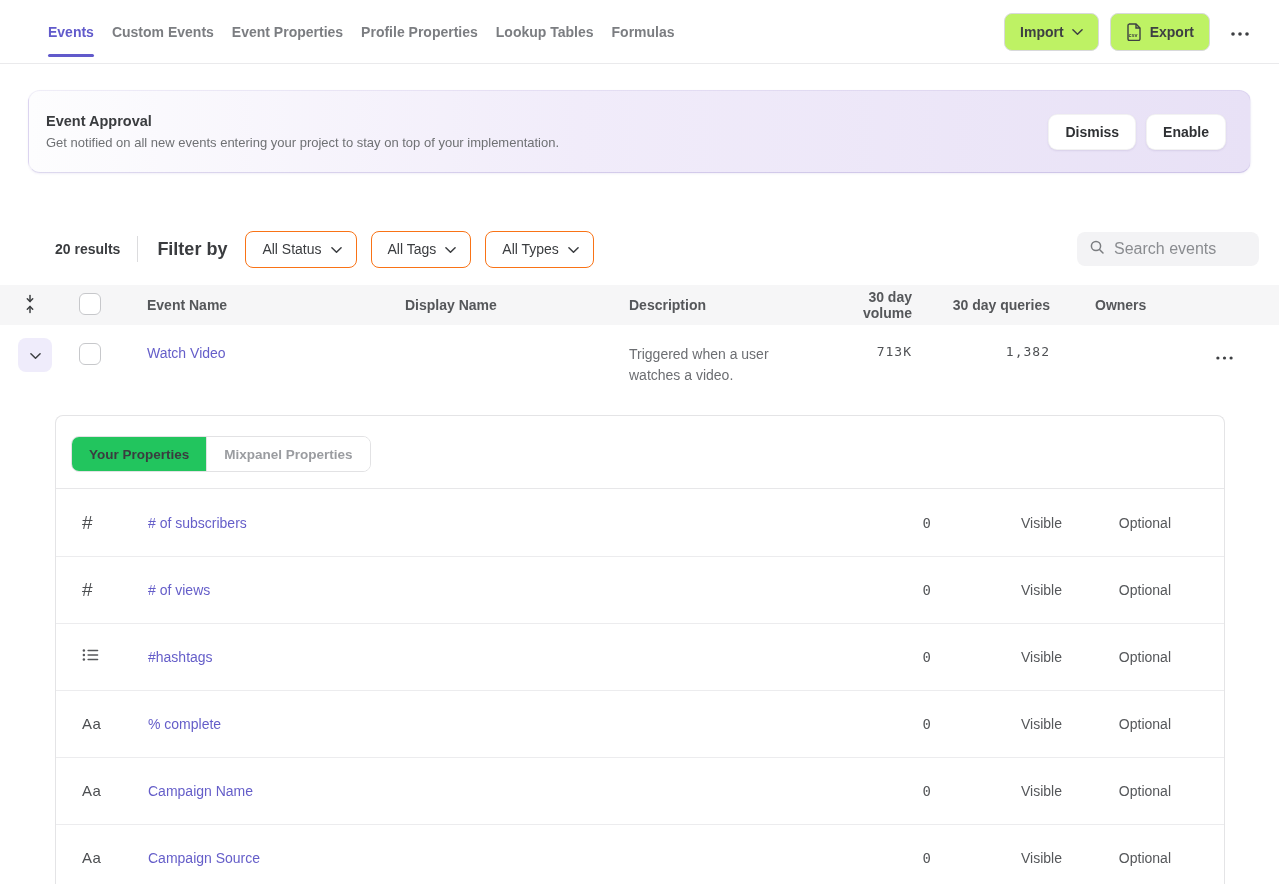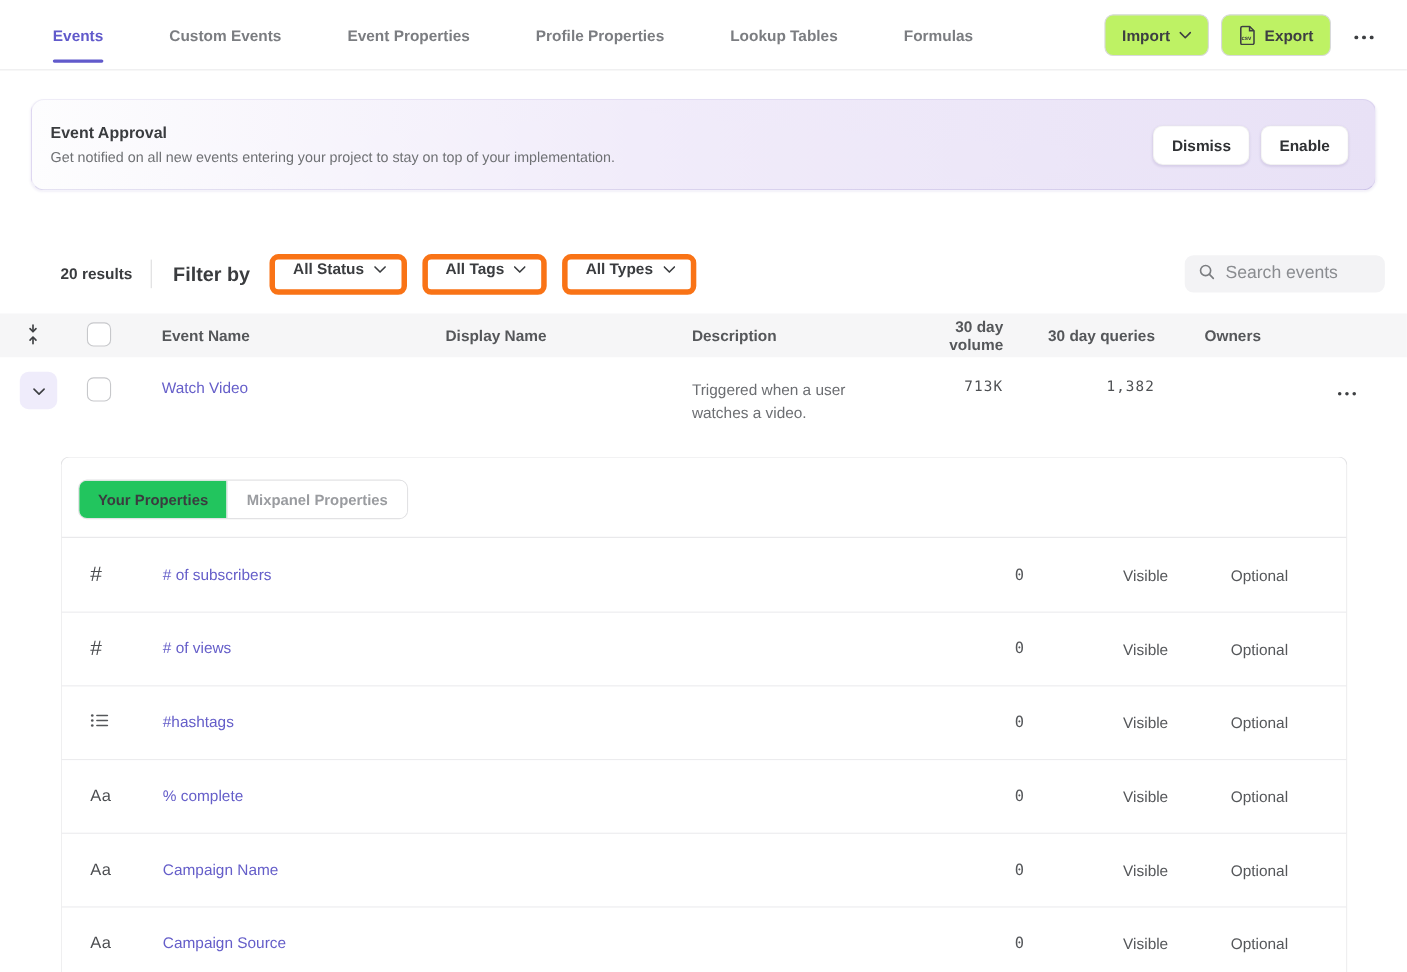--- a/index.html
+++ b/index.html
@@ -2,21 +2,21 @@
 <html><head>
 <meta charset="utf-8">
 <style>
   * { margin:0; padding:0; box-sizing:border-box; }
   html,body { width:1279px; height:884px; overflow:hidden; background:#fff;
     font-family:"Liberation Sans", sans-serif; color:#3d3f42; }
 
   
   .topnav { height:64px; display:flex; align-items:center; justify-content:space-between;
     border-bottom:1px solid #eaeaec; padding:0 24px 0 48px; background:#fff; }
-  .nav-tabs { display:flex; gap:60px; height:100%; }
+  .nav-tabs { display:flex; gap:18px; height:100%; }
   .nav-tab { position:relative; height:100%; display:flex; align-items:center; background:none;
     border:none; cursor:pointer; font-family:inherit; font-size:14px; font-weight:600; color:#7b7d81; padding:0; }
   .nav-tab.active { color:#615ACB; }
   .nav-tab.active::after { content:""; position:absolute; left:0; right:0; bottom:6px;
     height:3px; border-radius:2px; background:#615ACB; }
   .nav-actions { display:flex; align-items:center; gap:11px; }
   .btn { display:inline-flex; align-items:center; gap:8px; height:38px; padding:0 15px;
     background:#bef264; border:1px solid #d8d9db; border-radius:8px; font-family:inherit;
     font-size:14px; font-weight:600; color:#3d3f42; cursor:pointer; }
   .btn svg { display:block; }
@@ -34,23 +34,23 @@
   .banner-btn { height:36px; padding:0 16px; background:#fff; border:1px solid rgba(0,0,0,0.05);
     border-radius:9px; font-family:inherit; font-size:14px; font-weight:600; color:#2f3134;
     cursor:pointer; box-shadow:0 1px 2px rgba(60,40,120,0.10); }
 
   
   .filter-row { display:flex; align-items:center; margin:57px 20px 0 55px; height:38px; }
   .results-count { font-size:14px; font-weight:700; color:#3a3c3f; }
   .vdivider { width:1px; height:26px; background:#dcdcde; margin:0 19px 0 17px; }
   .filter-by { font-size:18px; font-weight:600; color:#3a3c3f; margin-right:18px; }
   .filter-dropdowns { display:flex; gap:14px; }
-  .dropdown { display:inline-flex; gap:9px; height:37px; padding:0 14px 0 16px;
-    background:#fff; border:5px solid #f97316; border-radius:8px; font-family:inherit;
-    font-size:14px; font-weight:700; color:#3a3c3f; cursor:pointer; }
+  .dropdown { display:inline-flex; align-items:center; gap:9px; height:37px; padding:0 14px 0 16px;
+    background:#fff; border:1px solid #f97316; border-radius:8px; font-family:inherit;
+    font-size:14px; font-weight:400; color:#3a3c3f; cursor:pointer; }
   .search-box { margin-left:auto; display:flex; align-items:center; gap:9px; width:182px; height:34px;
     background:#f3f3f5; border-radius:8px; padding:0 10px 0 12px; }
   .search-box input { border:none; outline:none; background:transparent; font-family:inherit;
     font-size:16px; color:#3d3f42; width:100%; }
   .search-box input::placeholder { color:#8a8c90; }
 
   
   .grid-cols { display:grid;
     grid-template-columns:60px 87px 258px 224px 188px 95px 138px 145px 1fr; }
   .thead { margin-top:17px; height:40px; background:#f6f6f7; align-items:center;

